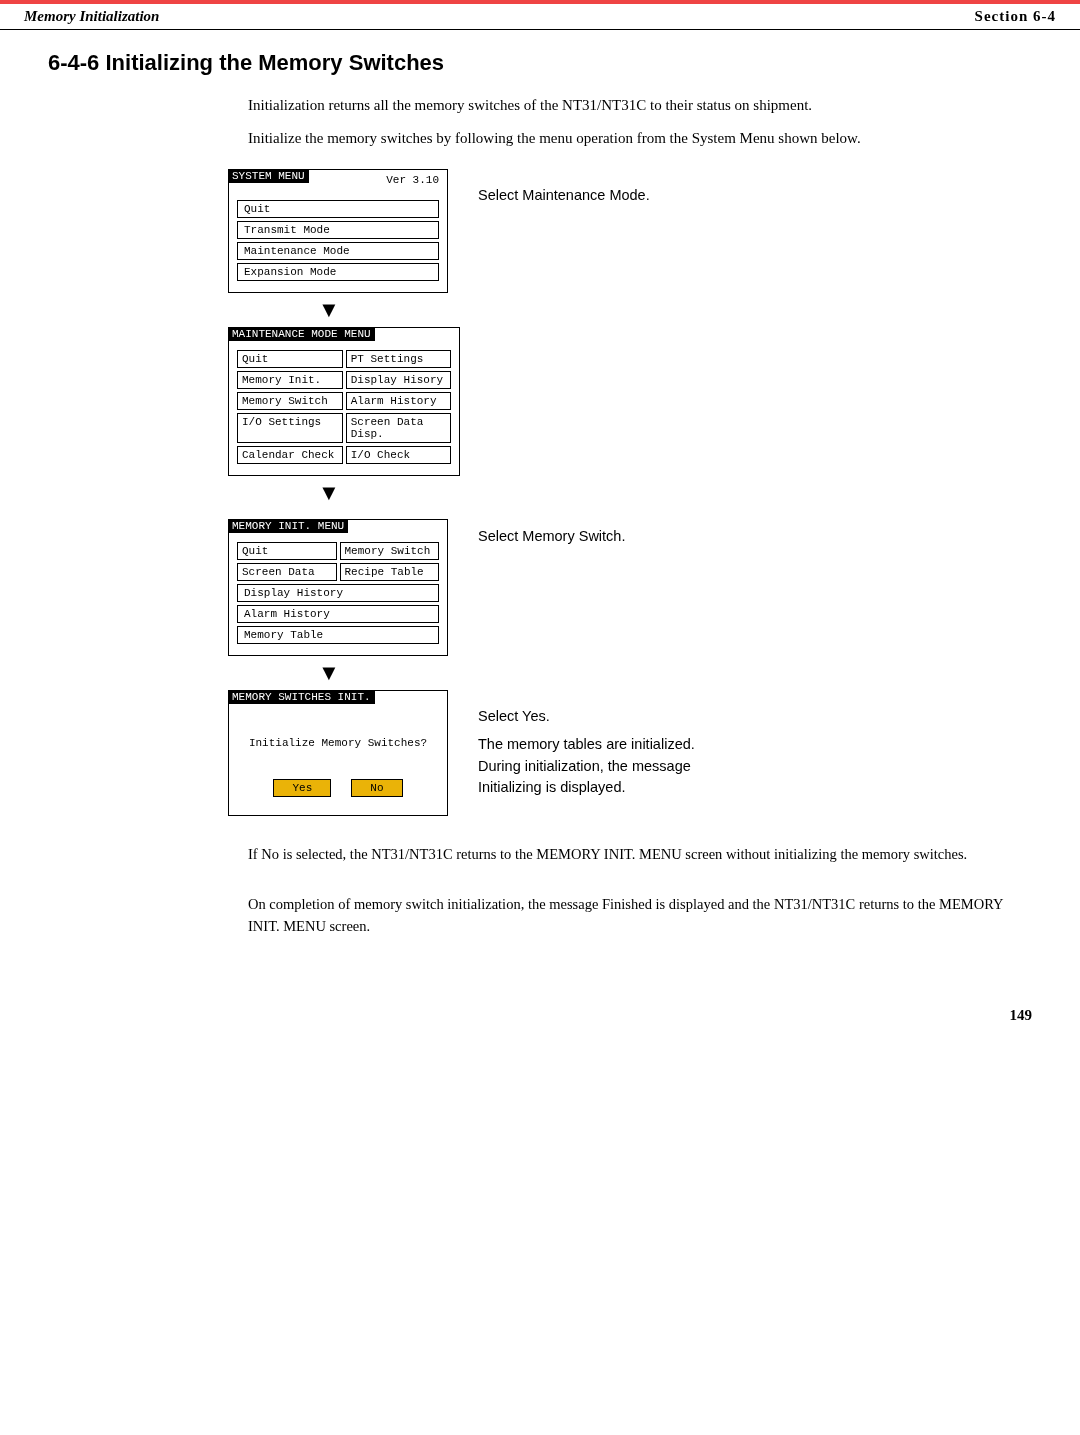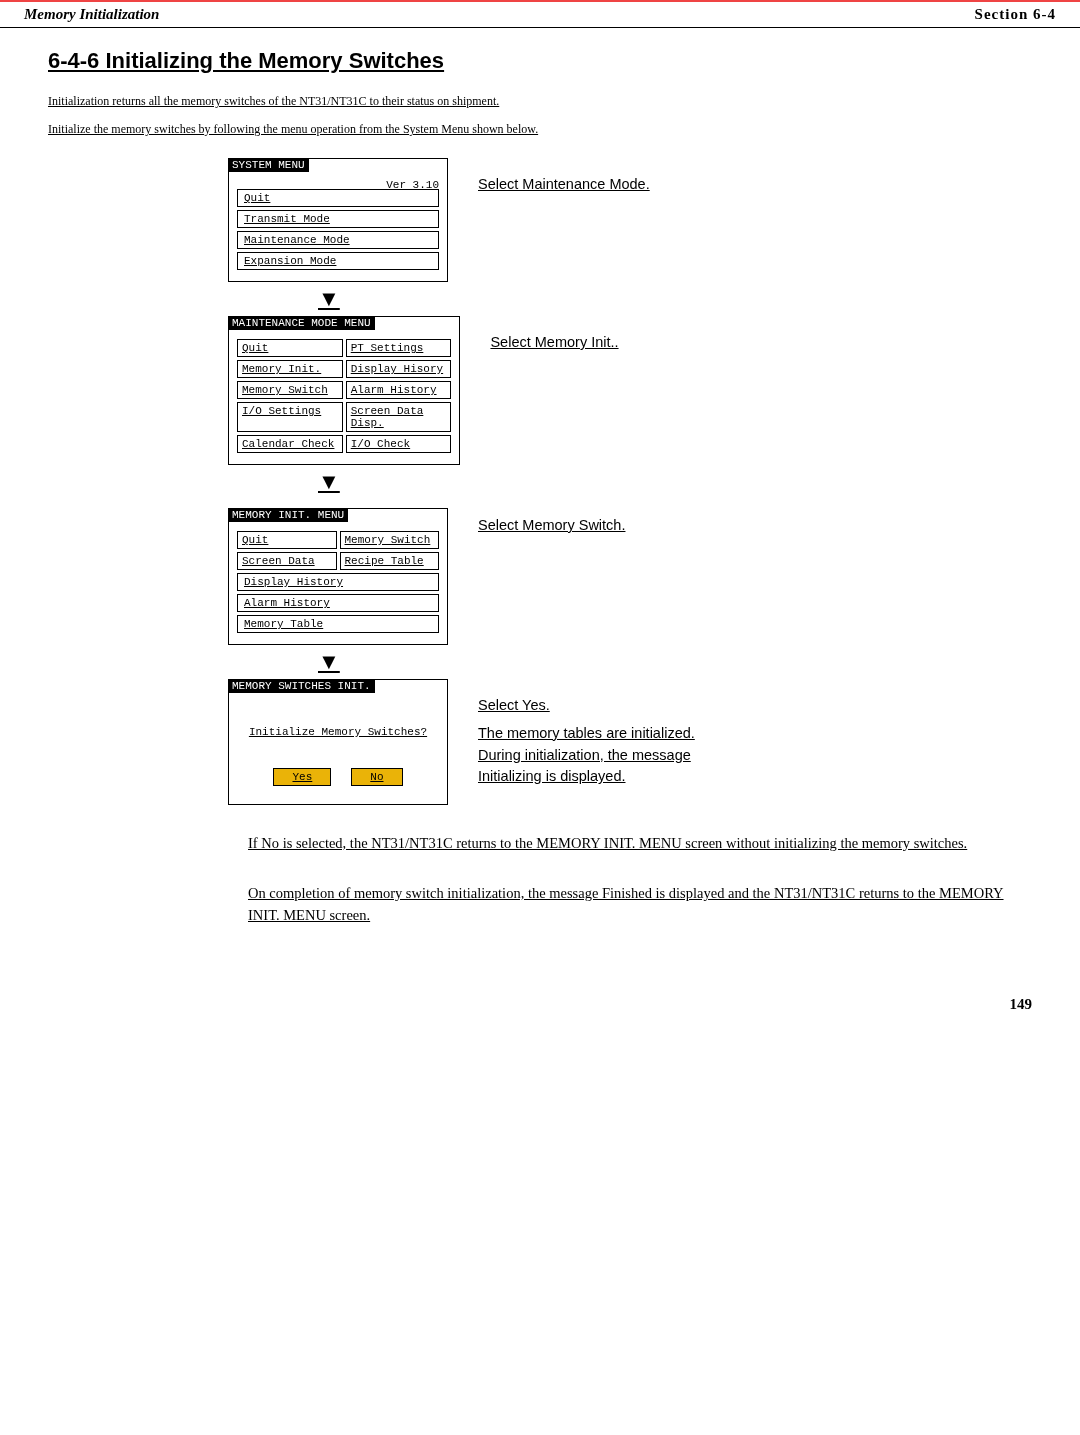--- a/index.html
+++ b/index.html
@@ -17,52 +17,52 @@
       min-height: 1435px;
       padding: 0;
       position: relative;
     }
 
     
     .header-bar {
       display: flex;
       justify-content: space-between;
       align-items: center;
-      border-top: 2px solid #ef4444;
+      border-top: 4px solid #ef4444;
       border-bottom: 1px solid #000;
       padding: 4px 24px;
       margin-bottom: 20px;
     }
     .header-left {
       font-style: italic;
       font-weight: bold;
       font-size: 15px;
     }
     .header-right {
       font-size: 15px;
       font-weight: bold;
       letter-spacing: 1px;
     }
 
     
     .main-content {
       padding: 0 48px 40px 48px;
-      text-decoration: underline;
     }
 
     .section-title {
       font-size: 22px;
       font-weight: bold;
       margin-bottom: 18px;
       font-family: Arial, sans-serif;
     }
 
     .intro-text {
+      margin-left: 200px;
       margin-bottom: 10px;
-      font-size: 12px;
+      font-size: 15px;
       line-height: 1.5;
     }
 
     .diagram-area {
       display: flex;
       flex-direction: column;
       align-items: flex-start;
       margin-top: 20px;
       margin-left: 180px;
     }
@@ -93,21 +93,21 @@
       position: absolute;
       top: -1px;
       left: -1px;
     }
 
     .menu-ver {
       font-size: 11px;
       color: #000;
       position: absolute;
       right: 8px;
-      top: 20px;
+      top: 4px;
     }
 
     .menu-content {
       padding: 6px 8px 8px 8px;
     }
 
     .menu-btn {
       border: 1px solid #000;
       background: #fff;
       font-family: 'Courier New', Courier, monospace;
@@ -266,21 +266,20 @@
             <div class="menu-btn-row">
               <div class="menu-btn-half">I/O Settings</div>
               <div class="menu-btn-half">Screen Data Disp.</div>
             </div>
             <div class="menu-btn-row">
               <div class="menu-btn-half">Calendar Check</div>
               <div class="menu-btn-half">I/O Check</div>
             </div>
           </div>
         </div>
-        <div class="side-label">Select Memory Init..</div>
       </div>
 
       <span class="arrow-down">▼</span>
 
       <div class="diagram-row">
         <div class="menu-box" style="padding-top:16px;margin-top:9px;">
           <span class="menu-box-title">MEMORY INIT. MENU</span>
           <div class="menu-content">
             <div class="menu-btn-row">
               <div class="menu-btn-half">Quit</div>

